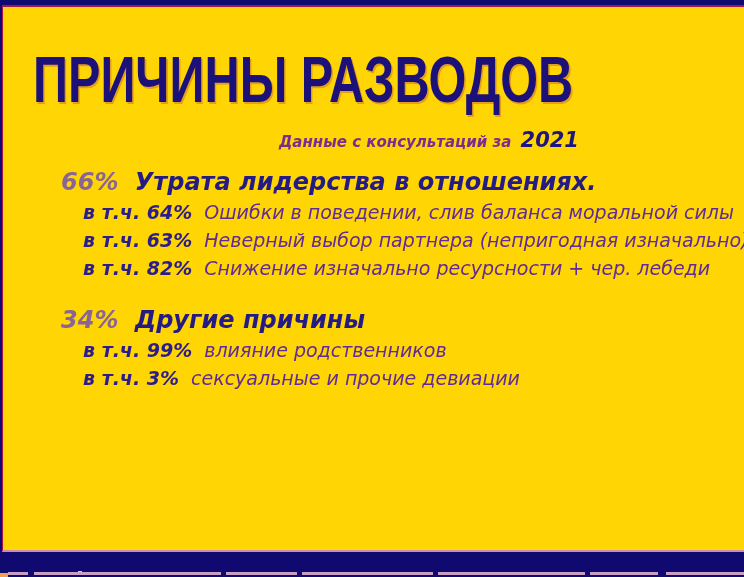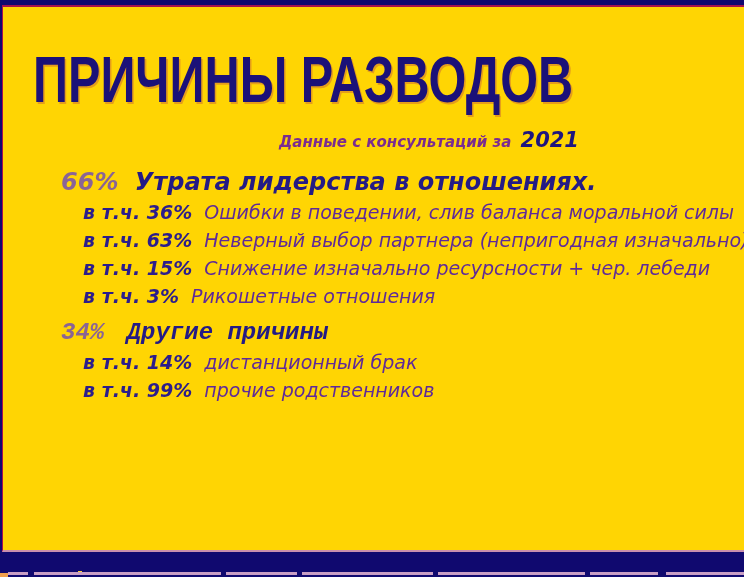--- a/index.html
+++ b/index.html
@@ -36,21 +36,21 @@
   .list{
     position:absolute;left:58px;top:160px;width:660px;
     font-style:italic;
   }
   .group-head{
     font-size:24px;font-weight:bold;line-height:31px;
     white-space:nowrap;
   }
   .group-head .pct{color:#8a6496;margin-right:8px;}
   .group-head .glabel{color:#241b85;}
-  .group2{margin-top:7px;font-family:Liberation Mono, monospace;}
+  .group2{margin-top:23px;}
   .item{
     font-size:19px;line-height:28px;padding-left:22px;white-space:nowrap;
   }
   .item .prefix{font-weight:bold;color:#2c1d8c;margin-right:6px;}
   .item .itext{color:#5f2a99;}
   .bottom-strip{
     position:absolute;left:0;right:0;bottom:0;height:25px;
     background:#10096f;
   }
   .frag{position:absolute;height:3px;bottom:2px;background:#c89ec4;}
@@ -78,48 +78,44 @@
     </div>
 
     <div class="list">
 
       <div class="group-head">
         <span class="pct">66%</span>
         <span class="glabel">Утрата лидерства в отношениях.</span>
       </div>
 
       <div class="item">
-        <span class="prefix">в т.ч. 36%</span>
+        <span class="prefix">в т.ч. 64%</span>
         <span class="itext">Ошибки в поведении, слив баланса моральной силы</span>
       </div>
       <div class="item">
         <span class="prefix">в т.ч. 63%</span>
         <span class="itext">Неверный выбор партнера (непригодная изначально)</span>
       </div>
       <div class="item">
-        <span class="prefix">в т.ч. 15%</span>
+        <span class="prefix">в т.ч. 82%</span>
         <span class="itext">Снижение изначально ресурсности + чер. лебеди</span>
-      </div>
-      <div class="item">
-        <span class="prefix">в т.ч. 3%</span>
-        <span class="itext">Рикошетные отношения</span>
       </div>
 
       <div class="group-head group2">
         <span class="pct">34%</span>
         <span class="glabel">Другие причины</span>
       </div>
 
       <div class="item">
-        <span class="prefix">в т.ч. 14%</span>
-        <span class="itext">дистанционный брак</span>
+        <span class="prefix">в т.ч. 99%</span>
+        <span class="itext">влияние родственников</span>
       </div>
       <div class="item">
-        <span class="prefix">в т.ч. 99%</span>
-        <span class="itext">прочие родственников</span>
+        <span class="prefix">в т.ч. 3%</span>
+        <span class="itext">сексуальные и прочие девиации</span>
       </div>
 
     </div>
   </div>
 
   <div class="bottom-strip">
     <div class="frag-orange"></div>
     <div class="frag-tick"></div>
     <div class="frag frag-a"></div>
     <div class="frag frag-b"></div>

